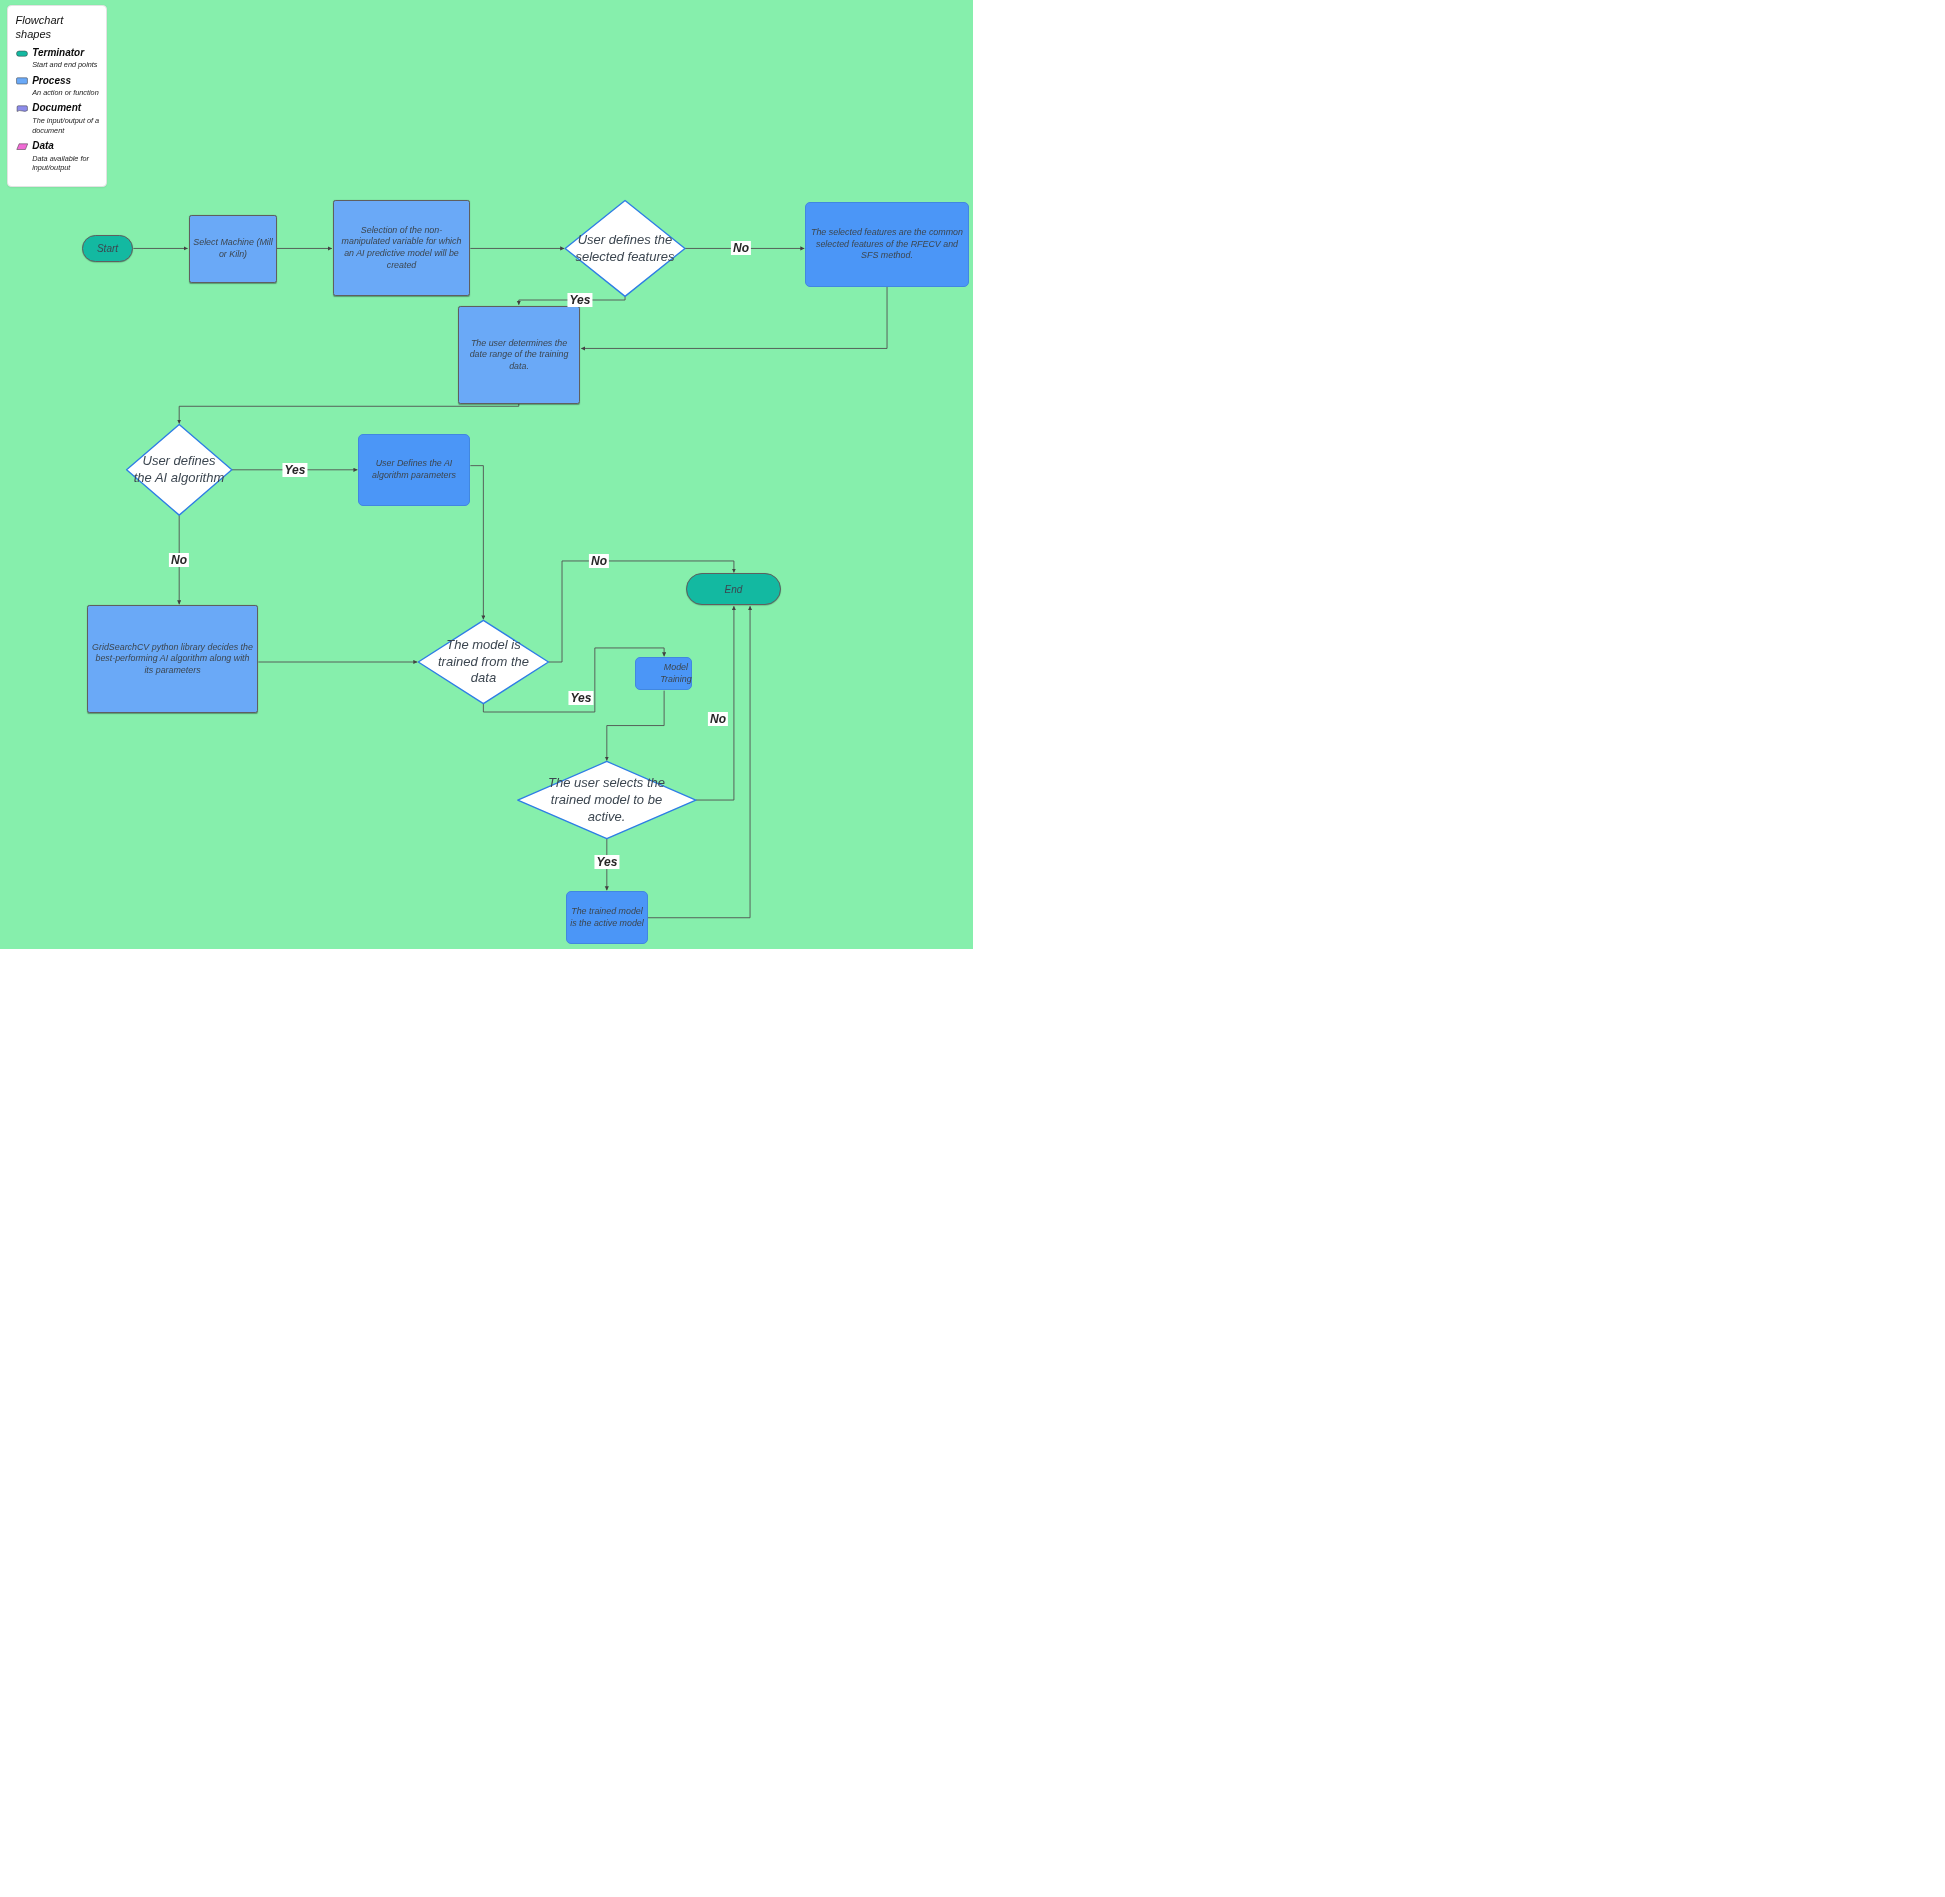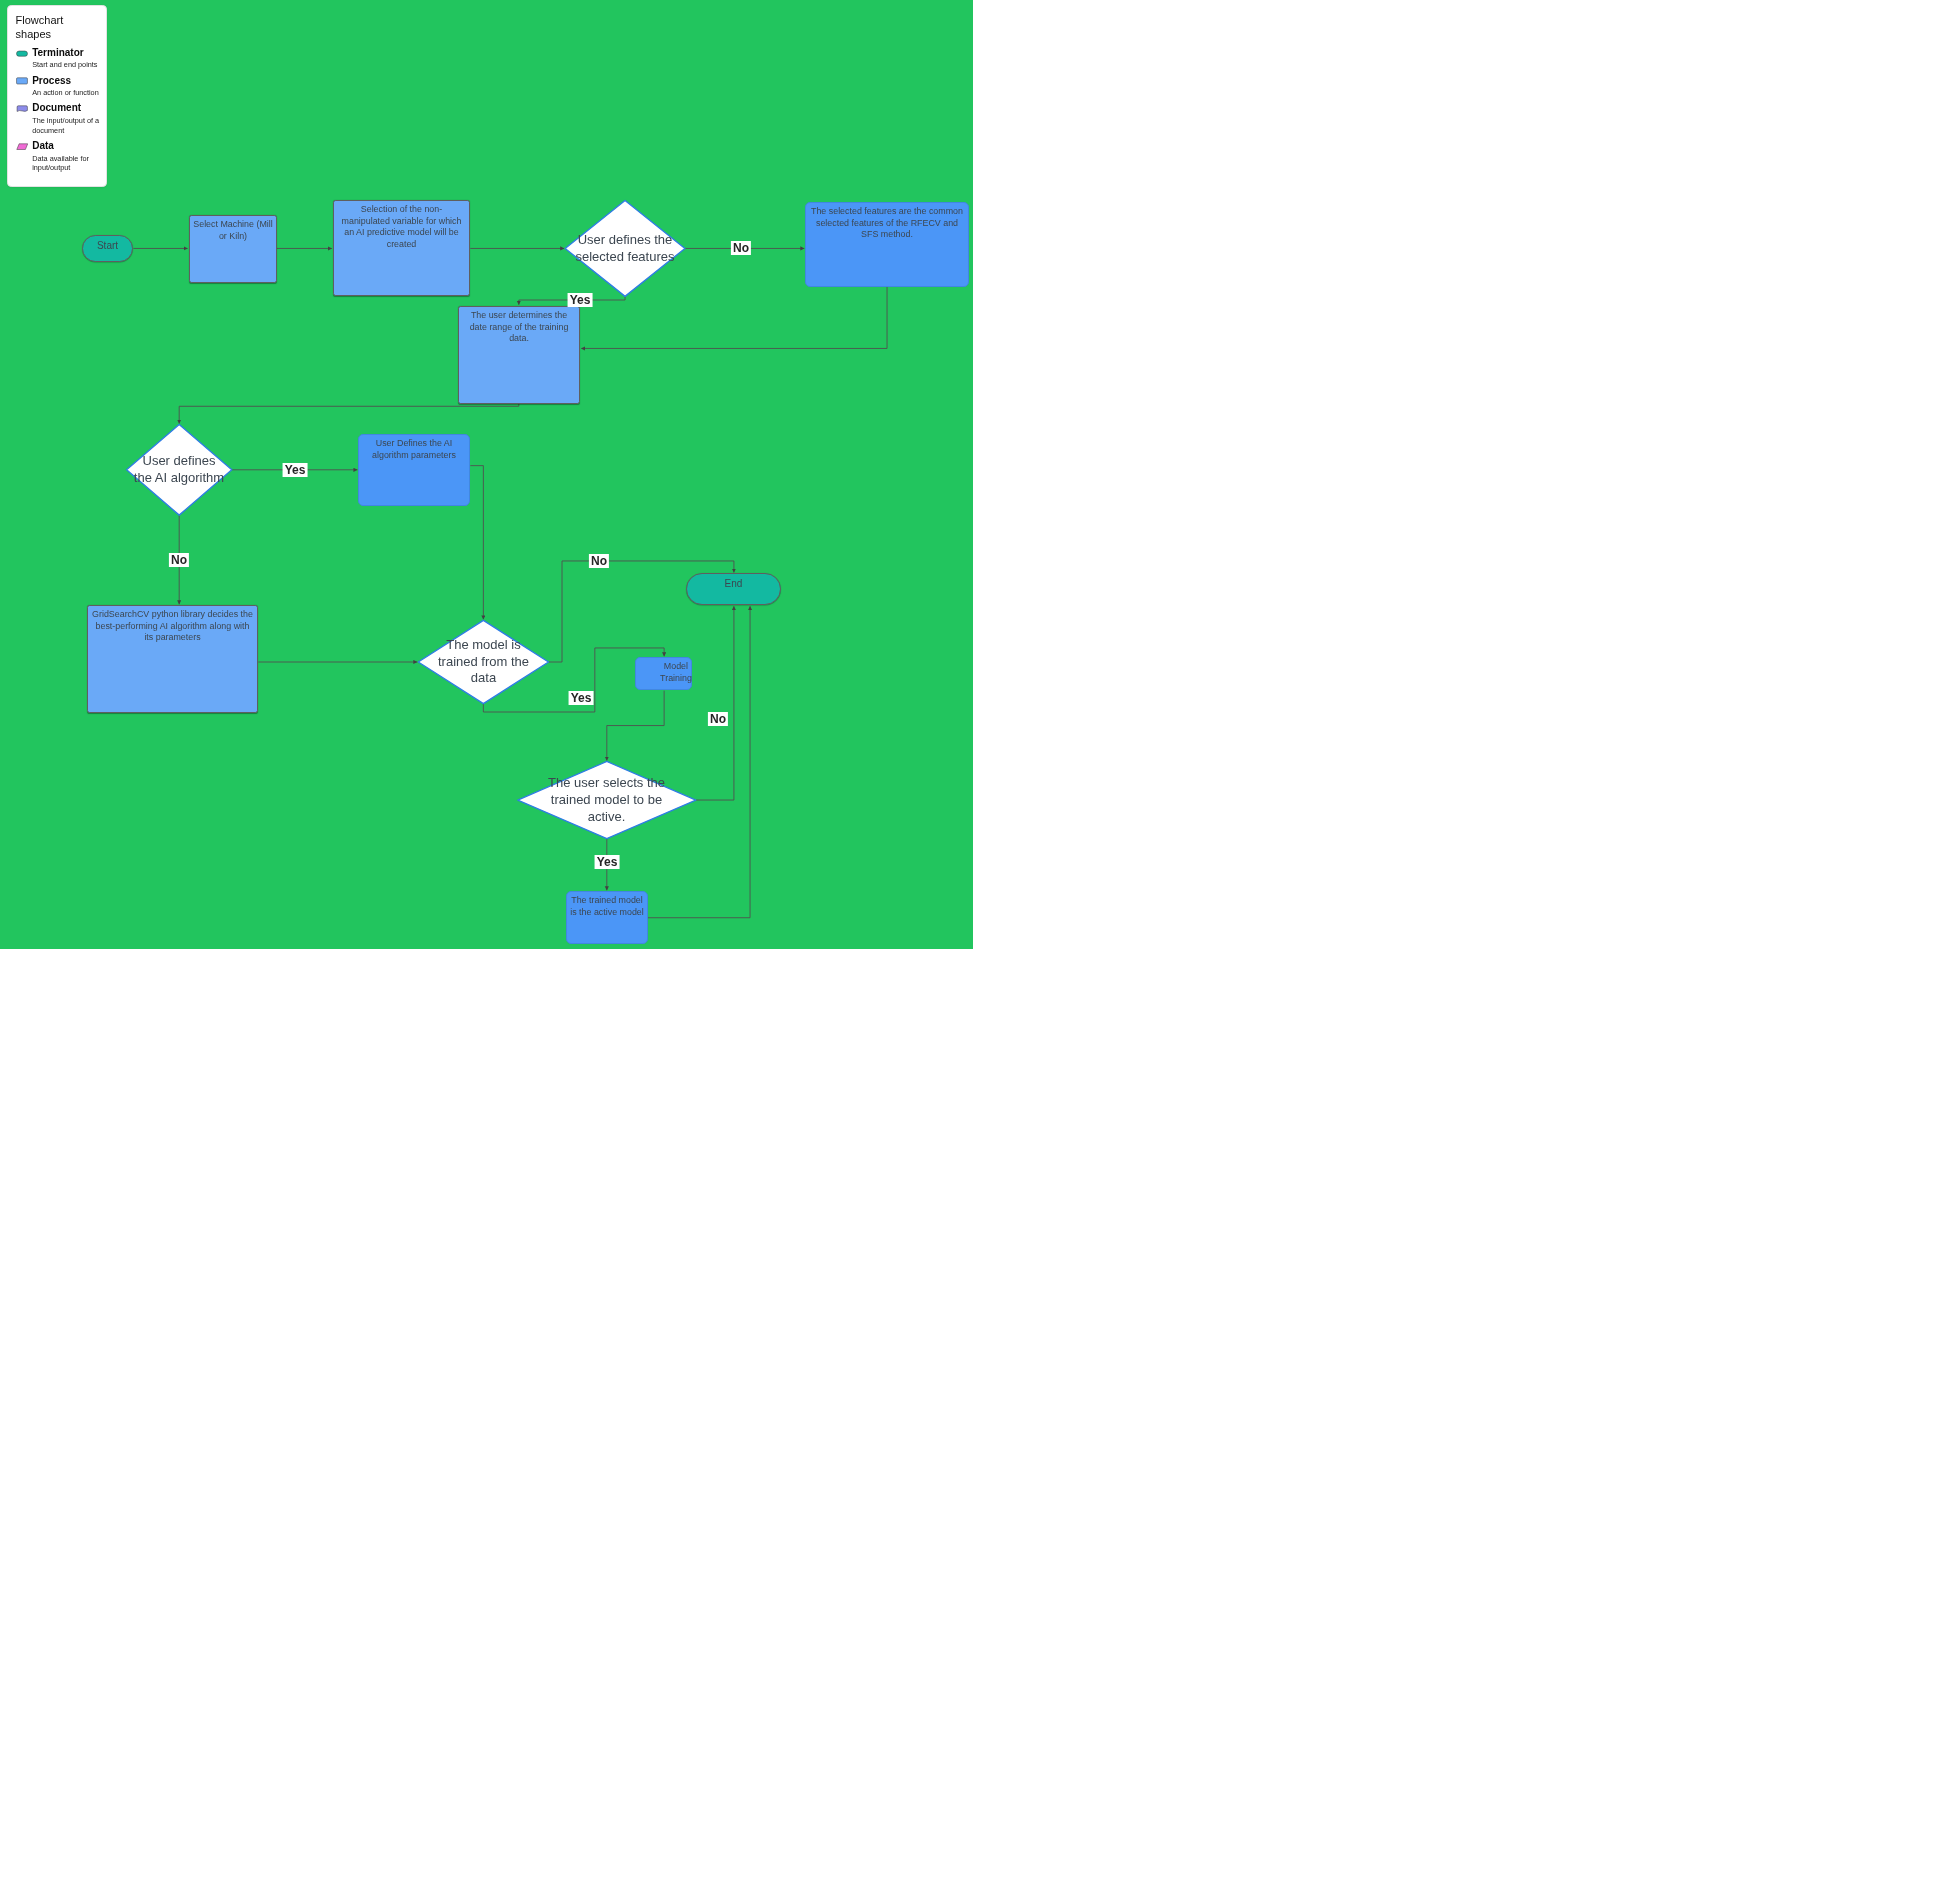--- a/index.html
+++ b/index.html
@@ -8,25 +8,25 @@
     --process-deep-fill:#4b96f7;
     --document-fill:#8d8cea;
     --data-fill:#f06bd5;
     --diamond-border:#2e7de5;
     --edge:#4f4f4f;
     --node-text:#3c4650;
     --shape-border:#5f5f5f;
   }
   html,body{margin:0;padding:0;background:#ffffff;}
   body{font-family:"Liberation Sans", sans-serif;}
-  .canvas{position:relative;width:973px;height:949px;background:#22c55e;overflow:hidden;}
+  .canvas{position:relative;width:973px;height:949px;background:#86efac;overflow:hidden;font-style:italic;}
   svg.layer{position:absolute;left:0;top:0;}
   .edge{fill:none;stroke:var(--edge);stroke-width:1.7px;}
   .diamond{fill:#ffffff;stroke:var(--diamond-border);stroke-width:2.6px;stroke-linejoin:round;}
-  .node{position:absolute;display:flex;align-items:flex-start;justify-content:center;
+  .node{position:absolute;display:flex;align-items:center;justify-content:center;
         text-align:center;color:var(--node-text);font-size:8.9px;line-height:1.3;
         box-sizing:border-box;padding:3.1px;}
   .box-light{background:var(--process-light-fill);border:0.5px solid var(--shape-border);
         border-radius:2.6px;box-shadow:0 0.5px 1px rgba(0,0,0,.35);}
   .box-deep{background:var(--process-deep-fill);border:0.5px solid #4187e0;border-radius:5px;}
   .terminator{background:var(--terminator-fill);border:0.5px solid var(--shape-border);
         border-radius:520px;font-size:10px;box-shadow:0 0.5px 1px rgba(0,0,0,.3);}
   .diamond-label{position:absolute;display:flex;align-items:center;justify-content:flex-start;
         text-align:center;color:var(--node-text);font-size:13px;line-height:1.3;}
   .edge-label{position:absolute;transform:translate(-50%,-50%);background:#ffffff;

